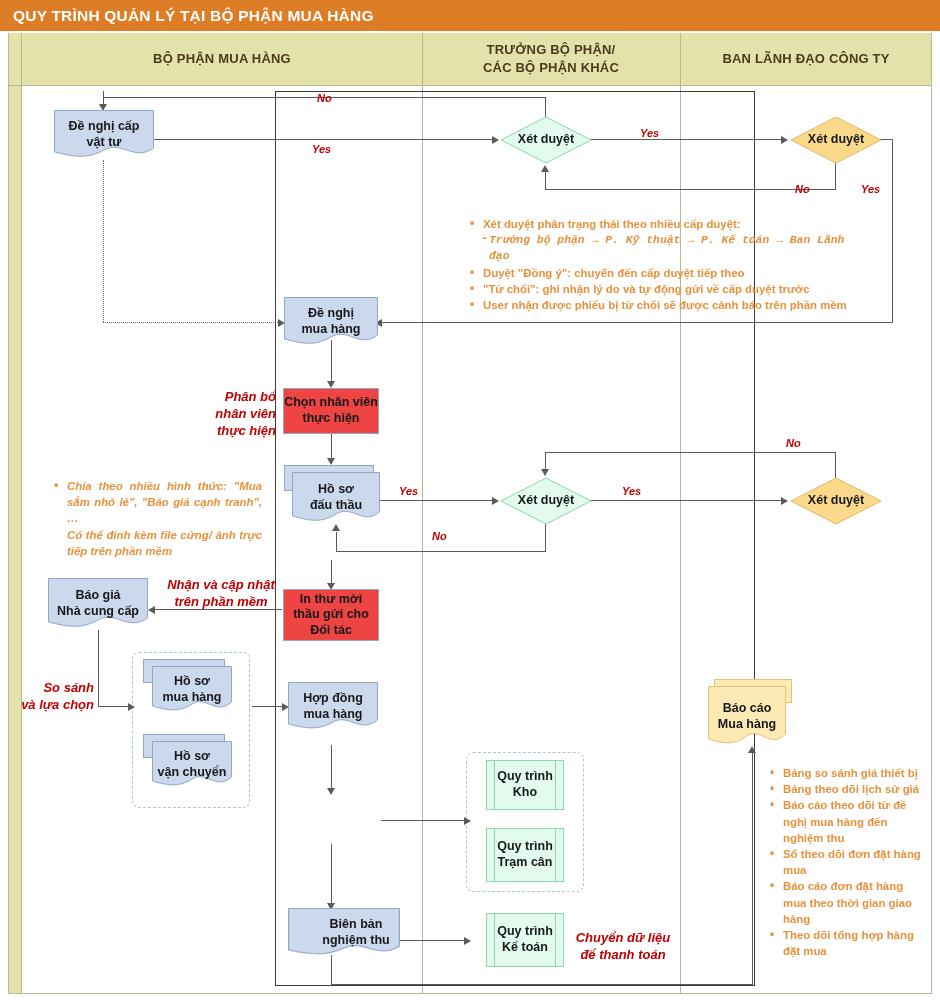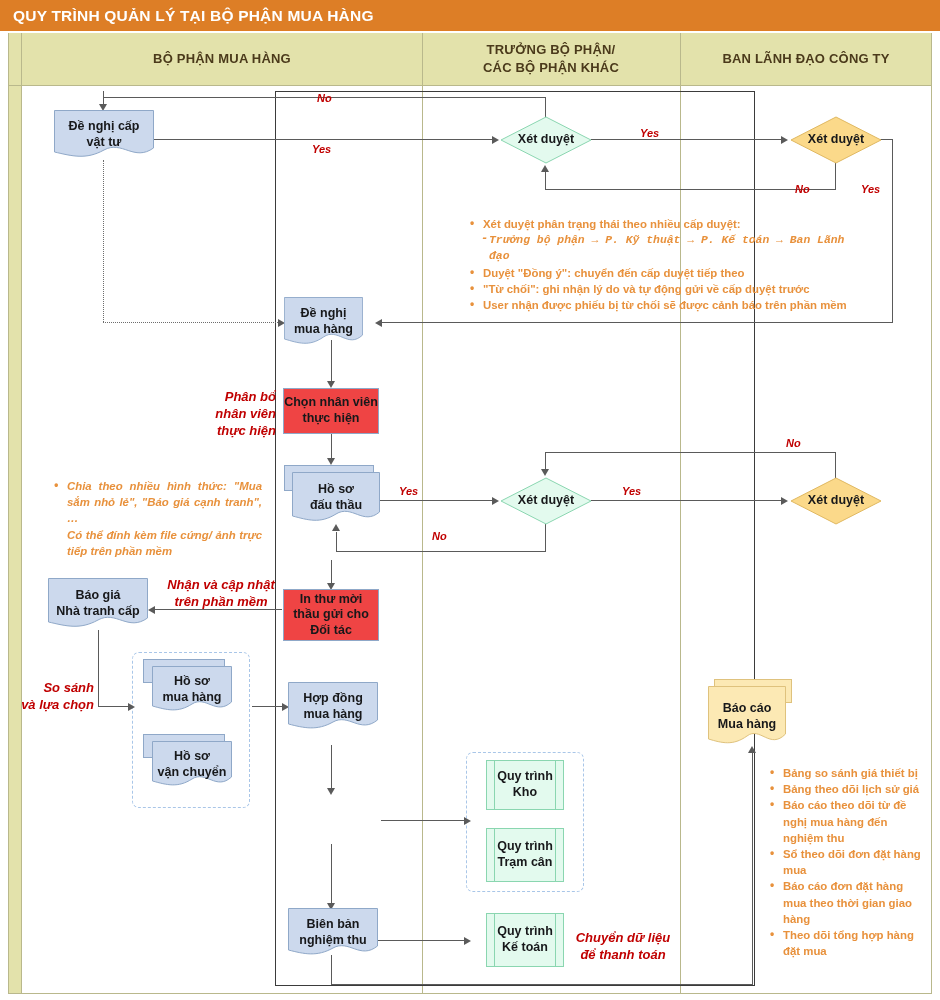--- a/index.html
+++ b/index.html
@@ -231,21 +231,21 @@
     </ul>
   </div>
   <style>
     .blist ul li:nth-child(2)::before { content:""; }
   </style>
 
   <div class="dot dotv" style="left:103px; top:160px; height:162px;" data-name="edge-dotted-vertical"></div>
   <div class="dot doth" style="left:103px; top:322px; width:177px;" data-name="edge-dotted-horizontal"></div>
   <div class="arw r" style="left:278px; top:318.5px;" data-name="arrowhead-right"></div>
 
-  <div class="node doc" style="left:284px; top:297px; width:79px; height:50px;justify-content:flex-end;" data-name="node-de-nghi-mua-hang">
+  <div class="node doc" style="left:284px; top:297px; width:94px; height:50px;justify-content:flex-end;" data-name="node-de-nghi-mua-hang">
     <div class="svgwrap" data-name="document-shape-icon">
       <svg viewBox="0 0 94 50" preserveAspectRatio="none" width="100%" height="100%">
         <path d="M0.5,0.5 H93.5 V38 C76,52 64,30 47,40 C30,50 17,46 0.5,42 Z" fill="#ccd9ed" stroke="#8fa8c8" stroke-width="1"></path>
       </svg>
     </div>
     <div class="lbl" data-name="node-label">
       <div>Đề nghị</div>
       <div>mua hàng</div>
     </div>
   </div>
@@ -338,21 +338,21 @@
   </div>
 
   <div class="node doc" style="left:48px; top:578px; width:100px; height:52px;" data-name="node-bao-gia-nha-cung-cap">
     <div class="svgwrap" data-name="document-shape-icon">
       <svg viewBox="0 0 100 52" preserveAspectRatio="none" width="100%" height="100%">
         <path d="M0.5,0.5 H99.5 V40 C80,54 68,32 50,42 C32,52 18,48 0.5,44 Z" fill="#ccd9ed" stroke="#8fa8c8" stroke-width="1"></path>
       </svg>
     </div>
     <div class="lbl" data-name="node-label">
       <div>Báo giá</div>
-      <div>Nhà tranh cấp</div>
+      <div>Nhà cung cấp</div>
     </div>
   </div>
 
   <div class="ln lnh" style="left:154px; top:609px; width:128px;" data-name="edge-inthumoi-to-baogia"></div>
   <div class="arw l" style="left:148px; top:605.5px;" data-name="arrowhead-left"></div>
   <div class="note" style="left:166px; top:577px; width:110px;" data-name="note-nhan-va-cap-nhat">
     <div>Nhận và cập nhật</div>
     <div>trên phần mềm</div>
   </div>
 
@@ -407,21 +407,21 @@
     </div>
   </div>
 
   <div class="ln lnv" style="left:331px; top:745px; height:45px;" data-name="edge-hopdong-to-kiemsoat"></div>
   <div class="arw d" style="left:327px; top:788px;" data-name="arrowhead-down"></div>
 
 
   <div class="ln lnv" style="left:331px; top:844px; height:61px;" data-name="edge-kiemsoat-to-bienban"></div>
   <div class="arw d" style="left:327px; top:903px;" data-name="arrowhead-down"></div>
 
-  <div class="node doc" style="left:288px; top:908px; width:90px; height:50px;" data-name="node-bien-ban-nghiem-thu">
+  <div class="node doc" style="left:288px; top:908px; width:112px; height:50px;padding-left:24px;" data-name="node-bien-ban-nghiem-thu">
     <div class="svgwrap" data-name="document-shape-icon">
       <svg viewBox="0 0 90 50" preserveAspectRatio="none" width="100%" height="100%">
         <path d="M0.5,0.5 H89.5 V38 C72,52 61,31 45,40 C29,49 16,46 0.5,42 Z" fill="#ccd9ed" stroke="#8fa8c8" stroke-width="1"></path>
       </svg>
     </div>
     <div class="lbl" data-name="node-label">
       <div>Biên bản</div>
       <div>nghiệm thu</div>
     </div>
   </div>

